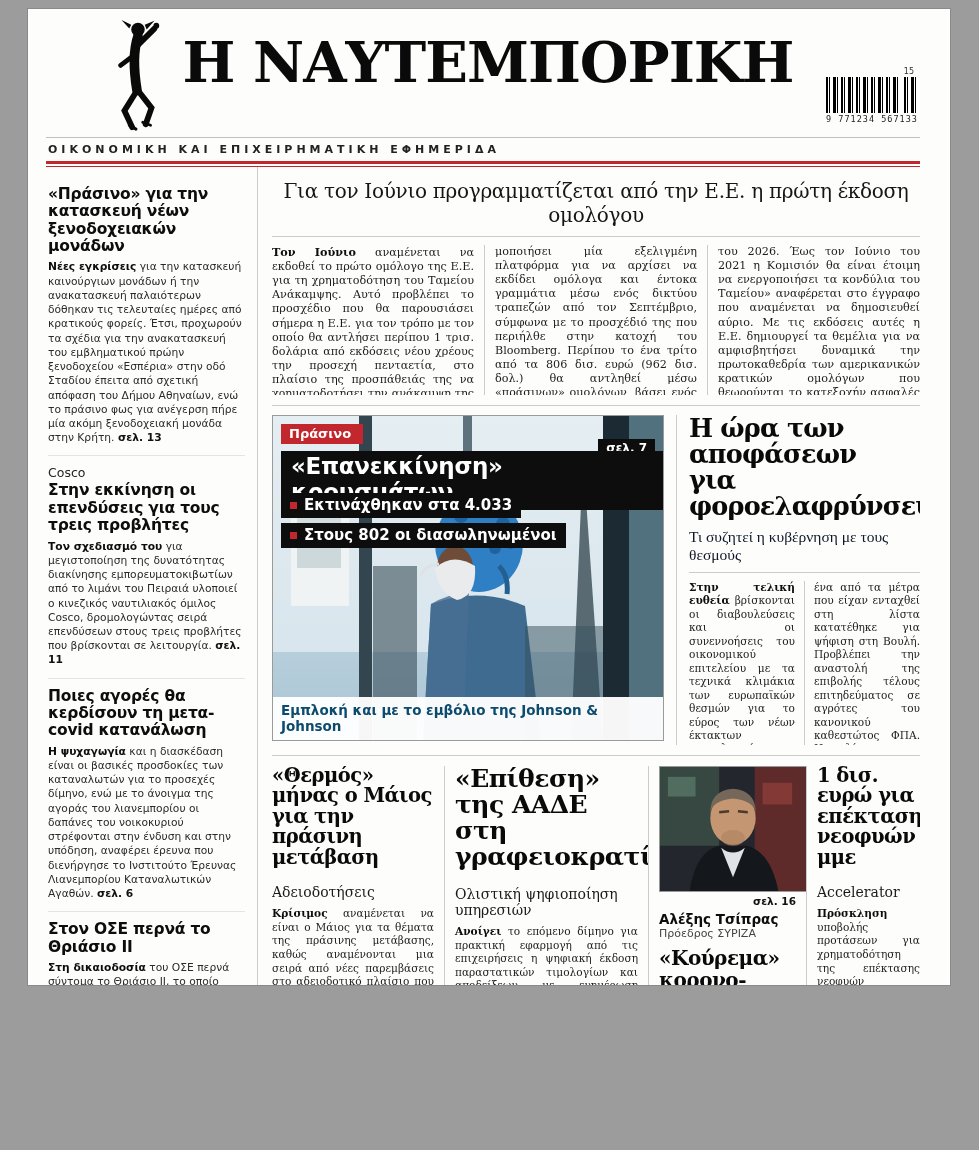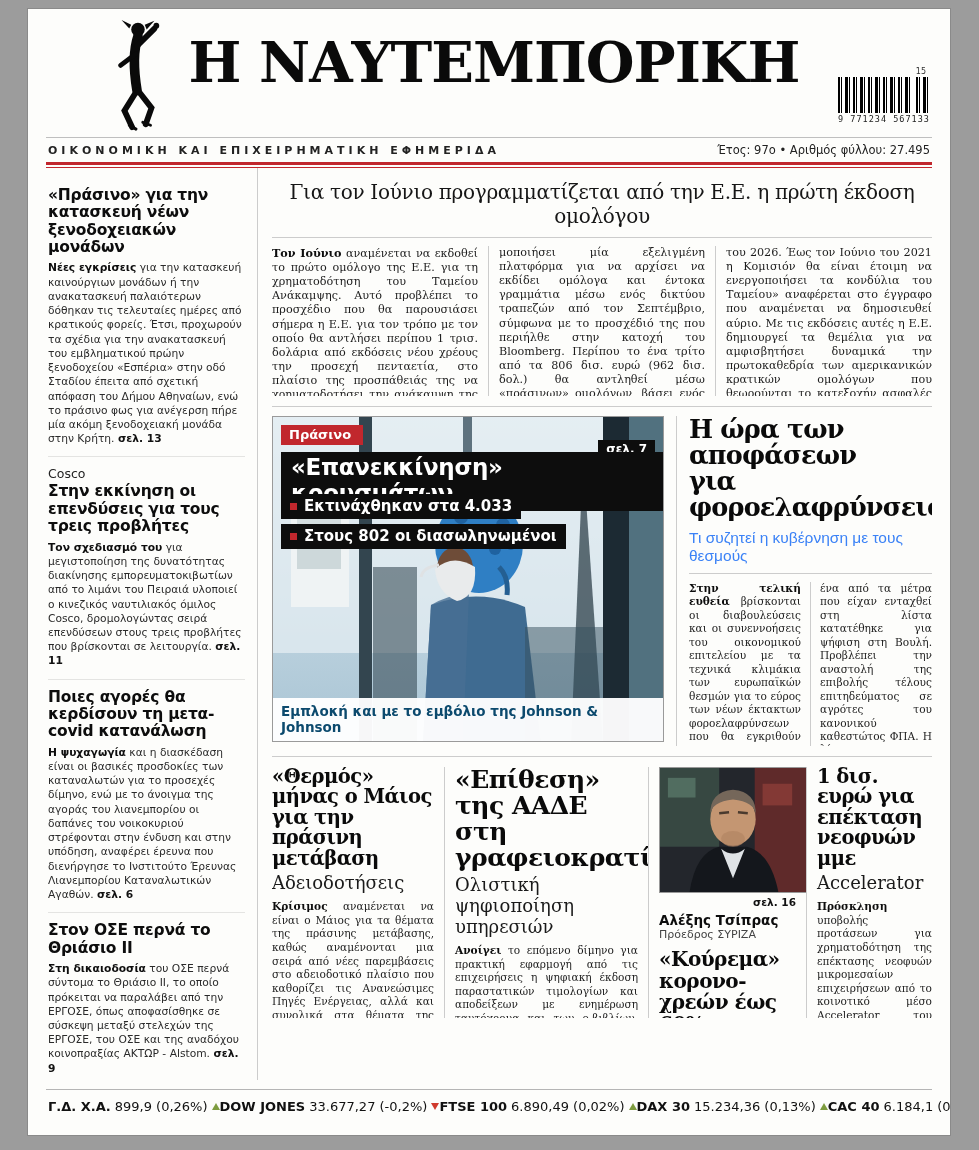--- a/index.html
+++ b/index.html
@@ -1,19 +1,19 @@
 <!DOCTYPE html>
 <html><head>
 <meta charset="utf-8">
 <style>
   * { margin:0; padding:0; box-sizing:border-box; }
   html,body { width:979px; height:1150px; }
   body { background:#9c9c9c; font-family:"DejaVu Sans", sans-serif; position:relative; overflow:hidden; }
-  .paper { position:absolute; left:27px; top:8px; width:924px; height:1128px;
-           background:#fdfdfb; border:1px solid #8a8a8a; padding:6px 18px 0 18px; overflow:hidden; }
+  .paper { position:absolute; left:27px; top:8px; width:924px; height:978px;
+           background:#fdfdfb; border:1px solid #8a8a8a; padding:6px 30px 0 18px; overflow:hidden; }
 
   
   .masthead { position:relative; height:122px; }
   .logo { position:absolute; left:62px; top:2px; width:58px; height:116px; }
   .nameplate { text-align:center; padding:14px 120px 0 130px; font-family:"DejaVu Serif", serif;
                font-weight:bold; font-size:56px; letter-spacing:-1px; color:#0a0a0a; white-space:nowrap; }
   .barcode { position:absolute; right:2px; top:52px; width:92px; text-align:center; }
   .barcode .bc-top { font-size:8px; color:#333; text-align:right; padding-right:4px; }
   .bars { height:36px; margin-top:1px; display:flex; }
   .bars .strip { height:100%;
@@ -63,39 +63,39 @@
   .ov.b1 { left:8px; top:77px; }
   .ov.b2 { left:8px; top:107px; }
   .ov.bullet { background:#0d0d0d; padding:3px 9px 4px; font-size:15px; display:flex; align-items:center; gap:7px;justify-content:space-between; }
   .sq { width:7px; height:7px; background:#c1272d; display:inline-block; flex:none; }
   figcaption.capbar { position:absolute; left:0; right:0; bottom:0; background:rgba(255,255,255,.96);
       color:#0c4a6e; font-weight:bold; font-size:13.5px; padding:5px 8px 6px; }
 
   .tax { flex:1; margin-left:12px; padding-left:12px; border-left:1px solid #ccc; overflow:hidden; }
   .tax h2 { font-family:"DejaVu Serif", serif; font-weight:bold; font-size:25.5px; line-height:1.02;
             letter-spacing:-0.8px; color:#0a0a0a; }
-  .tax .subhead { font-family:Liberation Sans, sans-serif; font-size:15.5px; color:#3b82f6; margin-top:9px;
+  .tax .subhead { font-family:Liberation Serif, serif; font-size:15.5px; color:#0f172a; margin-top:9px;
                   padding-bottom:8px; border-bottom:1px solid #ccc; }
   .taxcols { display:flex; margin-top:8px; height:222px; overflow:hidden; }
   .taxcols .col { flex:1; font-family:"DejaVu Serif", serif; font-size:10.6px; line-height:1.27;
                   color:#1c1c1c; text-align:justify; padding-right:9px; }
   .taxcols .col + .col { border-left:1px solid #ccc; padding-left:9px; padding-right:0; }
 
   
   .botband { display:flex; margin-top:10px; border-top:1px solid #ccc; padding-top:10px; height:262px; overflow:hidden; }
   .bcol { padding:0 10px; overflow:hidden; }
   .bcol + .bcol { border-left:1px solid #ccc; }
   .bcol.c1 { width:172px; padding-left:0; }
   .bcol.c2 { width:204px; }
   .bcol.c3 { width:158px; }
   .bcol.c4 { flex:1; padding-right:0; }
   .bcol h2 { font-family:"DejaVu Serif", serif; font-weight:bold; color:#0a0a0a; letter-spacing:-0.5px; }
   .c1 h2, .c4 h2 { font-size:19.5px; line-height:1.05; }
   .c2 h2 { font-size:25px; line-height:1.04; }
-  .bcol .kick { font-family:"DejaVu Serif", serif; font-size:18px; color:#1a1a1a; margin-top:3px; }
+  .bcol .kick { font-family:"DejaVu Serif", serif; font-size:14px; color:#1a1a1a; margin-top:16px; }
   .bcol p.body { font-family:"DejaVu Serif", serif; font-size:10.6px; line-height:1.28; color:#1c1c1c;
                  text-align:justify; margin-top:7px; }
   .c3 .mugshot { width:148px; height:126px; border:1px solid #999; display:block; }
   .c3 .pg16 { text-align:right; font-weight:bold; font-size:10.5px; margin:3px 0 4px; color:#111; }
   .c3 .who { font-size:13.5px; font-weight:bold; color:#0d0d0d; }
   .c3 .role { font-size:11px; color:#444; margin-bottom:8px; }
   .c3 h2 { font-size:20px; line-height:1.08; }
 
   
   .ticker { display:flex; justify-content:space-between; align-items:center;
@@ -138,21 +138,20 @@
         <div class="strip s1"></div>
           <div class="gap"></div>
           <div class="strip s2"></div>
       </div>
       <div class="bc-num">9 771234 567133</div>
     </div>
   </header>
 
   <div class="inforow">
     <span class="tagline">ΟΙΚΟΝΟΜΙΚΗ ΚΑΙ ΕΠΙΧΕΙΡΗΜΑΤΙΚΗ ΕΦΗΜΕΡΙΔΑ</span>
-    <span>Έτος: 97ο  •  Αριθμός φύλλου: 27.495</span>
   </div>
   <div class="redrule"></div>
 
   <div class="content">
 
     <aside class="sidebar">
       <article>
         <h3>«Πράσινο» για την κατασκευή νέων ξενοδοχειακών μονάδων</h3>
         <p><b class="lw">Νέες εγκρίσεις</b><span> για την κατασκευή καινούργιων μονάδων ή την ανακατασκευή παλαιότερων δόθηκαν τις τελευταίες ημέρες από κρατικούς φορείς. Έτσι, προχωρούν τα σχέδια για την ανακατασκευή του εμβληματικού πρώην ξενοδοχείου «Εσπέρια» στην οδό Σταδίου έπειτα από σχετική απόφαση του Δήμου Αθηναίων, ενώ το πράσινο φως για ανέγερση πήρε μία ακόμη ξενοδοχειακή μονάδα στην Κρήτη.</span> <b class="pageref">σελ. 13</b></p>
       </article>

